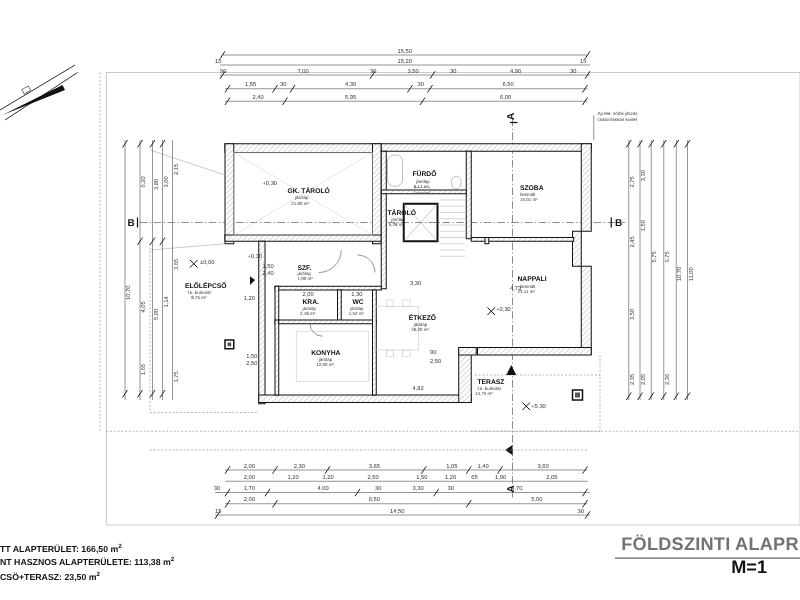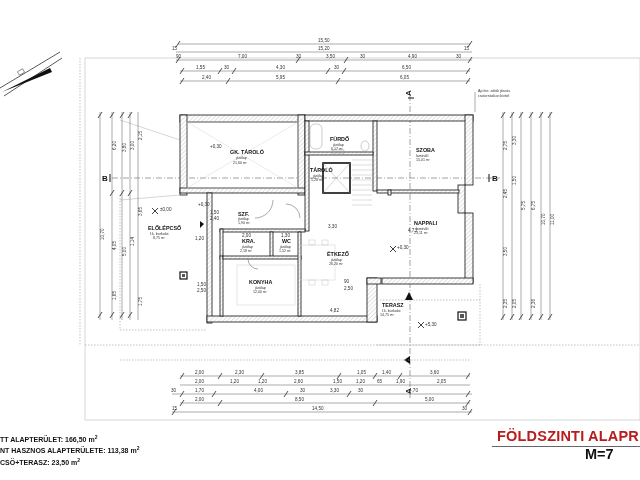--- a/index.html
+++ b/index.html
@@ -3,21 +3,21 @@
 <meta charset="utf-8">
 <style>
   html, body { margin:0; padding:0; background:#ffffff; }
   body { width:640px; height:480px; position:relative; overflow:hidden; font-family:"Liberation Sans", sans-serif; }
   svg { position:absolute; left:0; top:0; }
   .dim { font-family:"Liberation Sans", sans-serif; font-size:4.6px; fill:#333; }
   .room-name { font-family:"Liberation Sans", sans-serif; font-size:5.4px; font-weight:bold; fill:#111; }
   .room-sub { font-family:"Liberation Sans", sans-serif; font-size:3.6px; fill:#333; }
   .summary { position:absolute; left:0; top:433px; font-size:7px; font-weight:bold; color:#111; line-height:9px; white-space:nowrap; }
   .summary sup { font-size:5px; }
-  .title { position:absolute; left:497px; top:428px; font-size:14.5px; font-weight:bold; color:#b91c1c; white-space:nowrap; letter-spacing:0.2px; }
+  .title { position:absolute; left:497px; top:428px; font-size:14.5px; font-weight:bold; color:#737373; white-space:nowrap; letter-spacing:0.2px; }
   .title-line { position:absolute; left:492px; top:446px; width:160px; height:1px; background:#666; }
   .scale { position:absolute; left:585px; top:446px; font-size:14.5px; font-weight:bold; color:#111; white-space:nowrap; }
   .wallfill { fill:url(#hatch); stroke:#111; stroke-width:0.8; }
   .thin { stroke:#555; stroke-width:0.5; fill:none; }
   .dash { stroke:#666; stroke-width:0.6; fill:none; stroke-dasharray:6 2 1 2; }
   .dotted { stroke:#999; stroke-width:0.6; fill:none; stroke-dasharray:1.5 1.5; }
   .tick { stroke:#222; stroke-width:0.8; }
 </style>
 </head>
 <body>
@@ -416,13 +416,13 @@
 </svg>
 
 <div class="summary">
   <div><span>TT ALAPTERÜLET: 166,50 m</span><sup>2</sup></div>
   <div><span>NT HASZNOS ALAPTERÜLETE: 113,38 m</span><sup>2</sup></div>
   <div><span>CSÖ+TERASZ: 23,50 m</span><sup>2</sup></div>
 </div>
 
 <div class="title">FÖLDSZINTI ALAPR</div>
 <div class="title-line"></div>
-<div class="scale">M=7</div>
+<div class="scale">M=1</div>
 
 </body></html>

